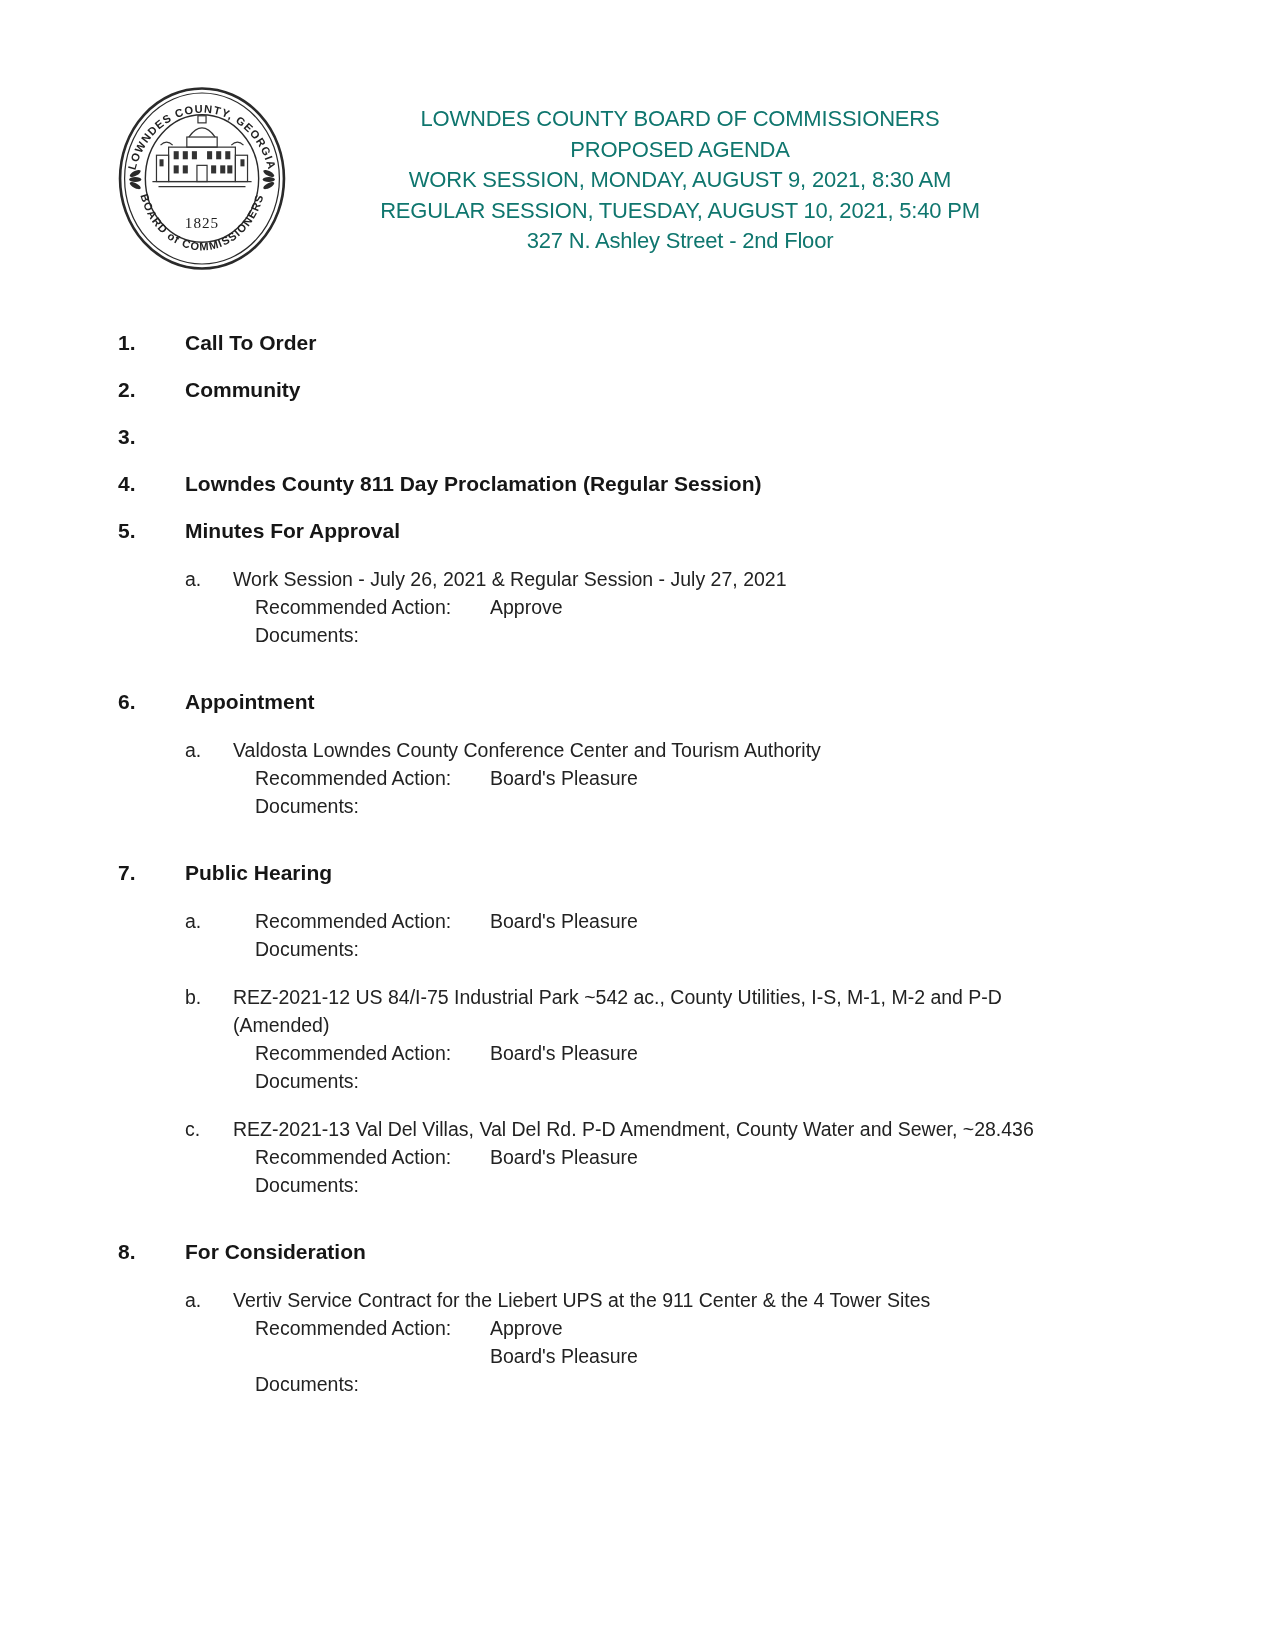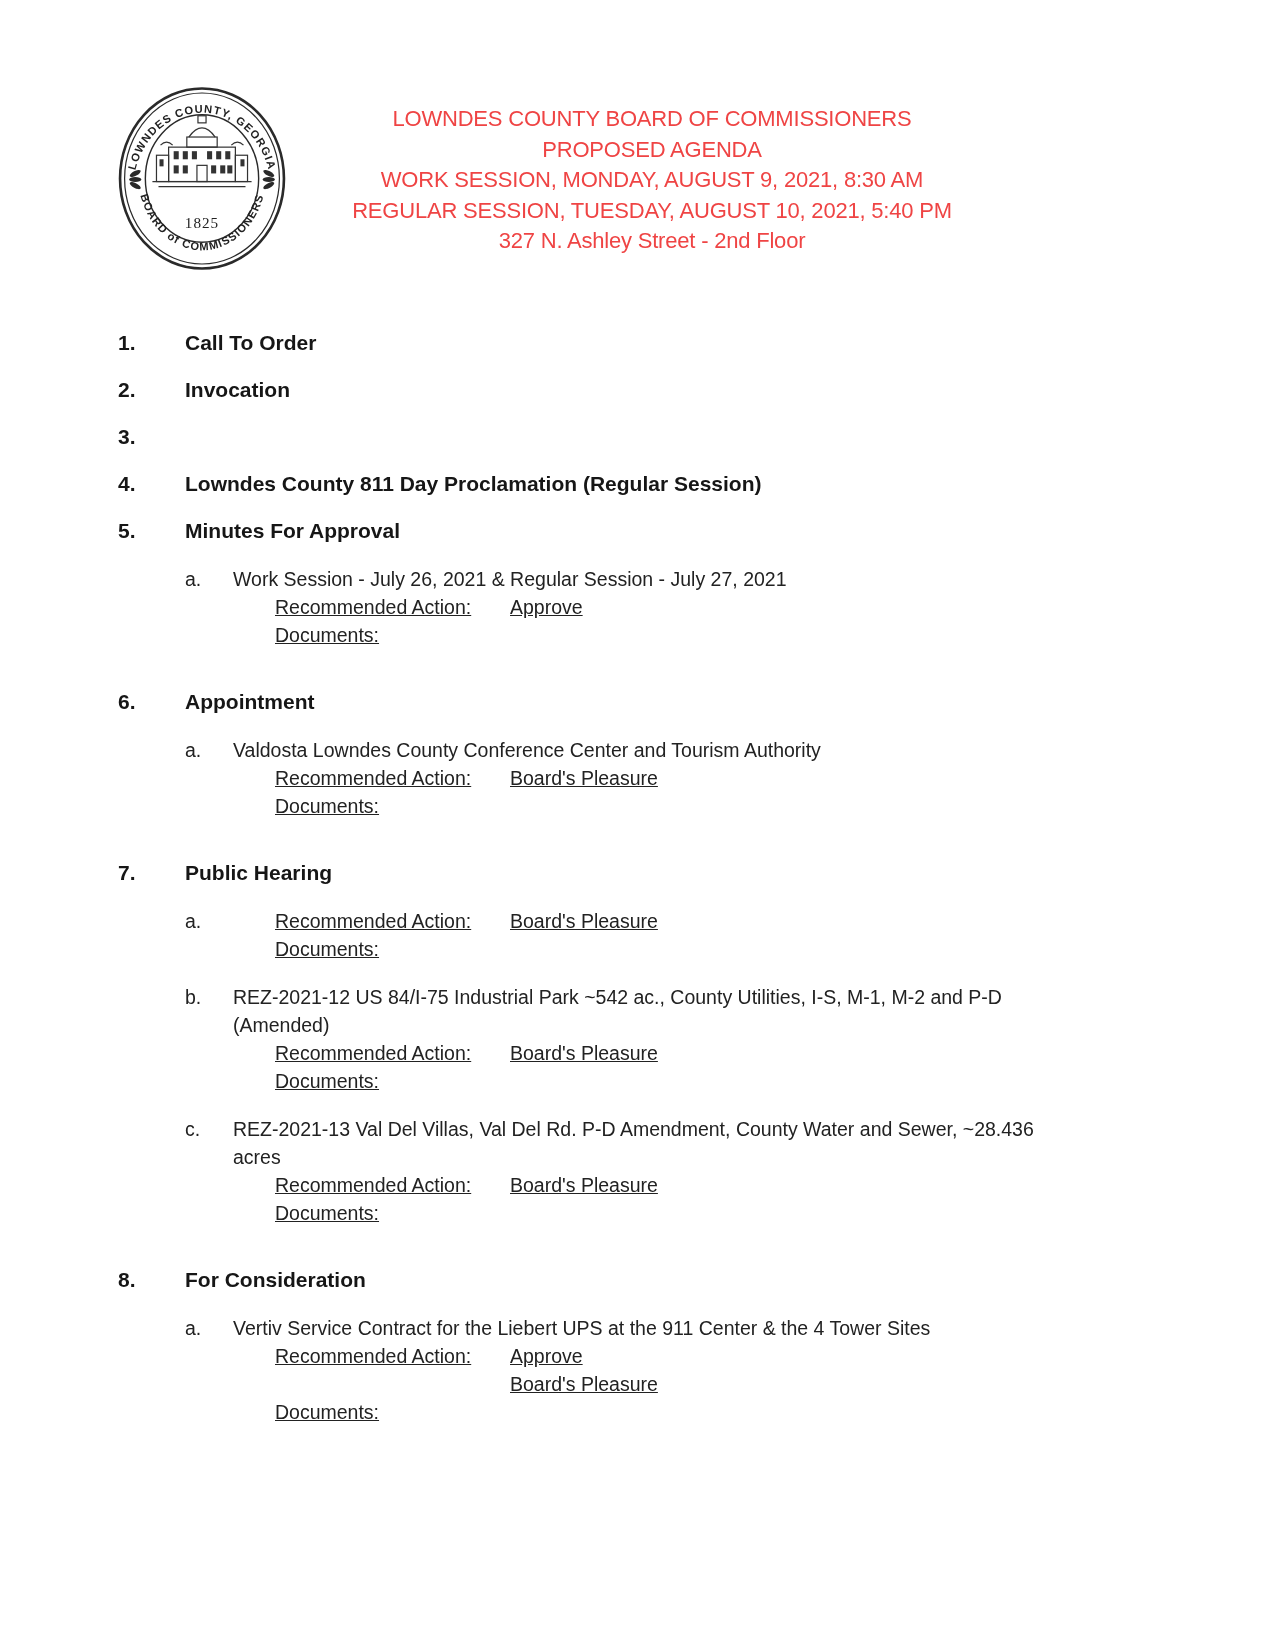--- a/index.html
+++ b/index.html
@@ -12,42 +12,42 @@
     overflow:hidden;
   }
 
   
   .seal { position:absolute; left:116px; top:84px; width:172px; height:188px; }
   .seal svg { width:100%; height:100%; }
   .seal-arc-text { font-family:"Liberation Sans",sans-serif; font-size:11px; font-weight:bold; letter-spacing:1.1px; fill:#222; }
   .seal-year { font-family:"Liberation Serif",serif; font-size:15px; letter-spacing:1px; fill:#222; }
 
   .header-text {
-    position:absolute; left:342px; top:104px; width:620px;
+    position:absolute; left:370px; top:104px; width:620px;
     text-align:center;
     font-size:22px; line-height:30.5px;
-    color:#ef4444;
+    color:#0f766e;
     letter-spacing:-0.2px;
   }
 
   
   .agenda { position:absolute; left:118px; top:330px; width:1020px; }
 
   .sec { display:flex; margin-top:21px; font-weight:700; font-size:21px; line-height:26px; color:#161616; }
   .sec:first-child { margin-top:0; }
   .sec .num { width:67px; flex:0 0 67px; }
 
   .sub { display:flex; margin-top:21px; font-size:19.5px; line-height:28px; font-weight:400; color:#222; }
   .sub + .sub { margin-top:20px; }
   .sub + .sec { margin-top:40px; }
   .sub .letter { margin-left:67px; width:48px; flex:0 0 48px; }
   .sub-body { flex:1 1 auto; }
   .sub-text { max-width:905px; }
 
-  .meta { margin-left:42px;text-decoration:underline; }
+  .meta { margin-left:22px; }
   .meta-row { display:flex; }
   .meta-label { width:235px; flex:0 0 235px; }
   .meta-value { flex:1 1 auto; }
 </style>
 </head>
 <body>
 
 <div class="page">
 
   <div class="seal">
@@ -121,21 +121,21 @@
 
   <div class="agenda">
 
     <div class="sec">
       <div class="num">1.</div>
       <div class="title">Call To Order</div>
     </div>
 
     <div class="sec">
       <div class="num">2.</div>
-      <div class="title">Invocation</div>
+      <div class="title">Community</div>
     </div>
 
     <div class="sec">
       <div class="num">3.</div>
     </div>
 
     <div class="sec">
       <div class="num">4.</div>
       <div class="title">Lowndes County 811 Day Proclamation (Regular Session)</div>
     </div>
@@ -231,21 +231,20 @@
           </div>
         </div>
       </div>
     </div>
 
     <div class="sub">
       <div class="letter">c.</div>
       <div class="sub-body">
         <div class="sub-text">
           <div>REZ-2021-13 Val Del Villas, Val Del Rd. P-D Amendment, County Water and Sewer, ~28.436</div>
-          <div>acres</div>
         </div>
         <div class="meta">
           <div class="meta-row">
             <div class="meta-label">Recommended Action:</div>
             <div class="meta-value">
               <div>Board's Pleasure</div>
             </div>
           </div>
           <div class="meta-row">
             <div class="meta-label">Documents:</div>

